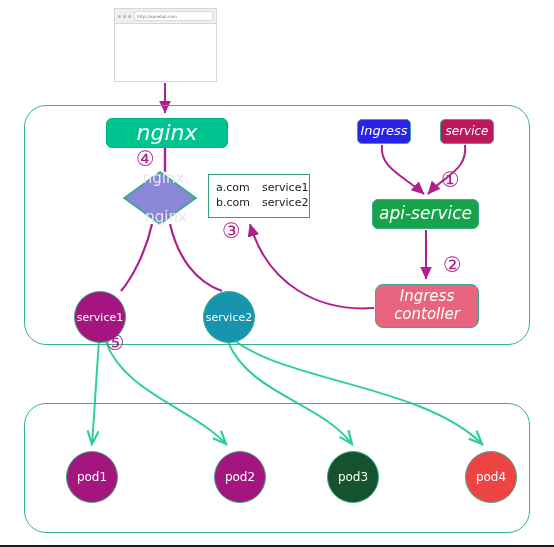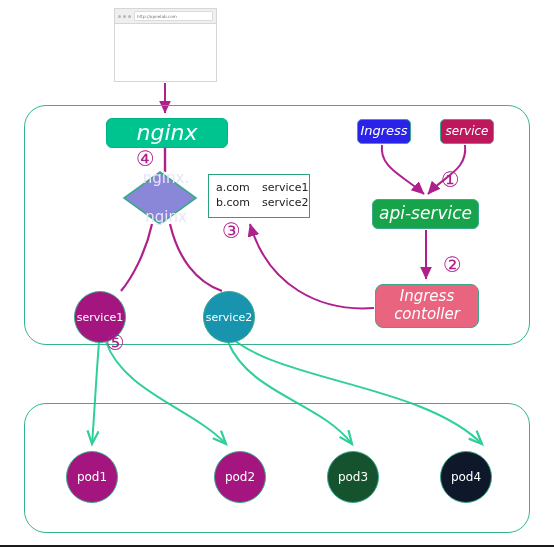--- a/index.html
+++ b/index.html
@@ -185,21 +185,21 @@
     color: #ffffff;
   }
   .svc { width: 52px; height: 52px; font-size: 11px; }
   #node-service1 { left: 74px;  top: 291px; background: #a4157f; }
   #node-service2 { left: 203px; top: 291px; background: #1894ae; }
 
   .pod { width: 52px; height: 52px; font-size: 12px; }
   #node-pod1 { left: 66px;  top: 451px; background: #a4157f; }
   #node-pod2 { left: 214px; top: 451px; background: #a4157f; }
   #node-pod3 { left: 327px; top: 451px; background: #14532d; }
-  #node-pod4 { left: 440px; top: 451px; background: #0f172a; }
+  #node-pod4 { left: 465px; top: 451px; background: #ef4444; }
 
   
   .step {
     position: absolute;
     color: #b0208c;
     font-size: 21px;
     line-height: 1;
     font-family: "DejaVu Sans", sans-serif;
     user-select: none;
   }

